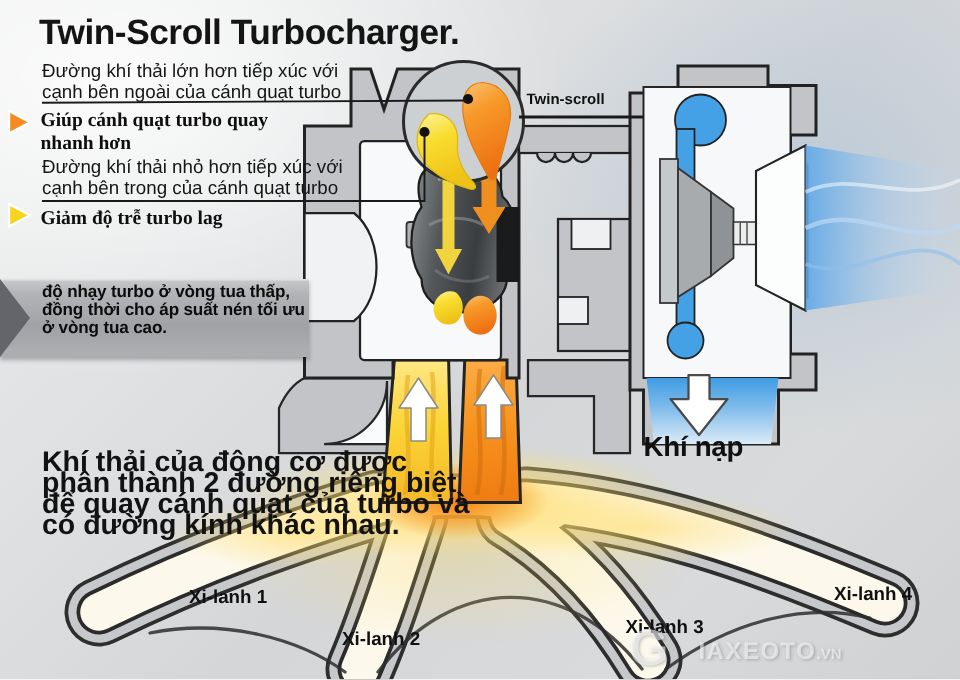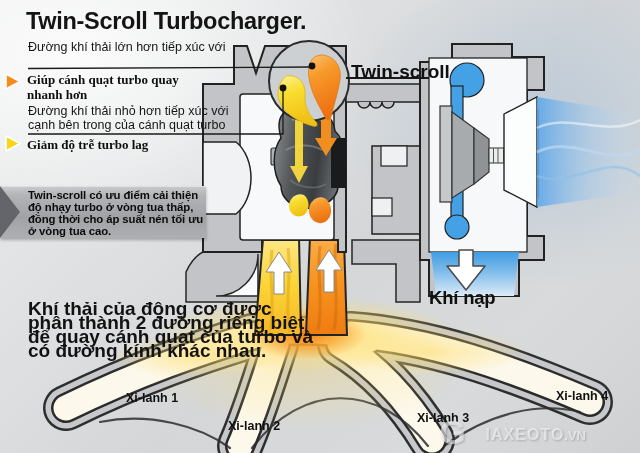--- a/index.html
+++ b/index.html
@@ -5,21 +5,21 @@
   html,body{margin:0;padding:0;background:#ffffff;}
   .stage{position:relative;width:640px;height:453px;overflow:hidden;
          font-family:"Liberation Sans",sans-serif;
          background:linear-gradient(135deg,#eceded 0%,#e0e2e3 28%,#d4d6d8 55%,#d8dadb 78%,#cfd1d3 100%);}
   .abs{position:absolute;}
   .bg-light-tl{left:0;top:0;width:420px;height:280px;
      background:radial-gradient(ellipse at 18% 20%, rgba(255,255,255,.85), rgba(255,255,255,0) 62%);}
   .bg-blue-tr{left:330px;top:0;width:310px;height:300px;
      background:radial-gradient(ellipse at 70% 42%, rgba(150,182,214,.38), rgba(150,182,214,0) 66%);}
   svg.diagram{position:absolute;left:0;top:0;}
-  .txt-layer{position:absolute;left:0;top:0;width:564px;height:453px;padding-left:25px;}
+  .txt-layer{position:absolute;left:0;top:0;width:564px;height:453px;}
   .t-title{left:26px;top:8px;font-size:23.5px;font-weight:800;letter-spacing:-.3px;color:#141414;}
   .callout{color:#151515;font-size:12.5px;font-weight:500;}
   .callout div{height:14px;line-height:14px;white-space:nowrap;}
   .c1{left:28px;top:40px;}
   .c2{left:28px;top:104px;}
   .note{color:#0e0e0e;font-size:13px;font-weight:700;font-family:Liberation Serif, serif;}
   .note div{height:15px;line-height:15px;white-space:nowrap;}
   .n1{left:27px;top:72px;}
   .n2{left:27px;top:137px;}
   .marker{width:16px;height:17px;}
@@ -28,30 +28,30 @@
   .banner{left:0;top:186px;width:206px;height:52px;
      background:linear-gradient(180deg,#c9cbcd 0%,#b2b4b7 18%,#a0a2a5 60%,#adafb2 100%);
      box-shadow:0 2px 3px rgba(0,0,0,.28), inset 0 1px 0 #dfe1e2;}
   .banner-chevron{position:absolute;left:0;top:0;width:20px;height:52px;background:#63656a;
      clip-path:polygon(0 0,100% 50%,0 100%);}
   .banner-text{position:absolute;left:28px;top:3px;color:#0c0c0c;font-size:11.4px;font-weight:700;letter-spacing:-.1px;}
   .banner-text div{height:12px;line-height:12.2px;white-space:nowrap;}
   .engine-note{left:28px;top:302px;color:#121212;font-size:19px;font-weight:700;}
   .engine-note div{height:14px;line-height:14.4px;white-space:nowrap;}
   .lbl{color:#101010;font-weight:700;white-space:nowrap;}
-  .l-twin{left:351px;top:61px;font-size:19px;}
+  .l-twin{left:351px;top:61px;font-size:10px;}
   .l-intake{left:429px;top:287px;font-size:18.5px;font-weight:800;letter-spacing:-.2px;}
   .l-cyl{font-size:12.5px;}
   .cy1{left:78px;top:391px;margin-left:48px;} .cy2{left:228px;top:419px;}
   .cy3{left:398px;top:411px;margin-left:19px;} .cy4{left:556px;top:389px;}
   .watermark{right:3px;bottom:1px;color:rgba(255,255,255,.55);
      text-shadow:1px 1px 2px rgba(90,95,100,.35);font-weight:700;white-space:nowrap;}
   .wm-g{font-size:34px;vertical-align:-4px;}
   .wm-rest{font-size:16px;letter-spacing:1px;margin-left:20px;}
-  .wm-tld{font-size:13px;}
+  .wm-tld{font-size:10px;}
 </style>
 </head>
 <body>
 
 <div class="stage">
   <div class="abs bg-light-tl"></div>
   <div class="abs bg-blue-tr"></div>
 
   <svg class="diagram" width="640" height="453" viewBox="0 0 640 453">
     <defs>
@@ -237,20 +237,21 @@
       <path d="M28,134 L283,134 L283,91"></path>
       <line x1="346" y1="78" x2="429" y2="78" stroke-width="2"></line>
     </g>
   </svg>
 
   <div class="txt-layer">
     <div class="abs t-title">Twin-Scroll Turbocharger.</div>
 
     <div class="abs callout c1">
       <div>Đường khí thải lớn hơn tiếp xúc với</div>
+      <div>cạnh bên ngoài của cánh quạt turbo</div>
     </div>
     <svg class="abs marker m1" viewBox="0 0 16 17">
       <polygon points="1,1 15,8.5 1,16" fill="#f68b1f" stroke="#ffffff" stroke-width="1.6" stroke-linejoin="round"></polygon>
     </svg>
     <div class="abs note n1">
       <div>Giúp cánh quạt turbo quay</div>
       <div>nhanh hơn</div>
     </div>
 
     <div class="abs callout c2">
@@ -260,21 +261,20 @@
     <svg class="abs marker m2" viewBox="0 0 16 17">
       <polygon points="1,1 15,8.5 1,16" fill="#f7d51e" stroke="#ffffff" stroke-width="1.6" stroke-linejoin="round"></polygon>
     </svg>
     <div class="abs note n2">
       <div>Giảm độ trễ turbo lag</div>
     </div>
 
     <div class="abs banner">
       <div class="banner-chevron"></div>
       <div class="banner-text">
-        <div>Twin-scroll có ưu điểm cải thiện</div>
         <div>độ nhạy turbo ở vòng tua thấp,</div>
         <div>đồng thời cho áp suất nén tối ưu</div>
         <div>ở vòng tua cao.</div>
       </div>
     </div>
 
     <div class="abs engine-note">
       <div>Khí thải của động cơ được</div>
       <div>phân thành 2 đường riêng biệt</div>
       <div>để quay cánh quạt của turbo và</div>

